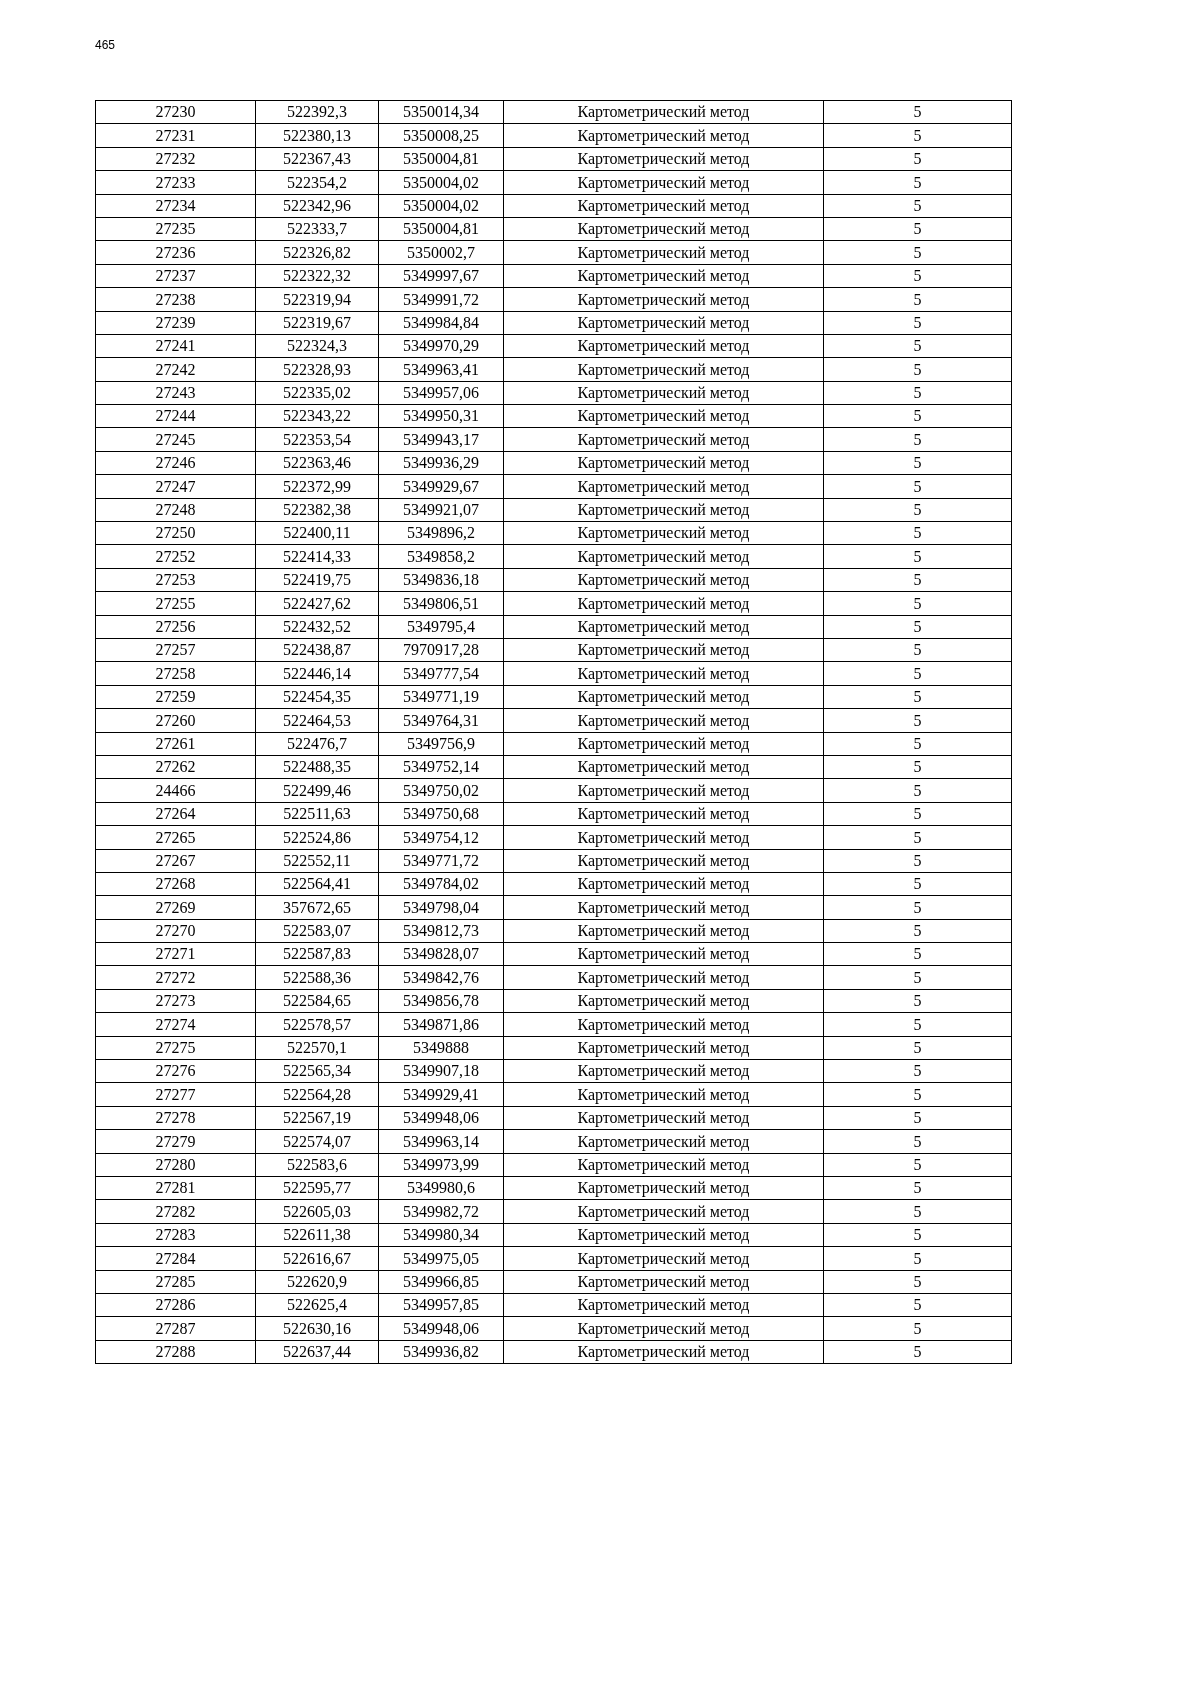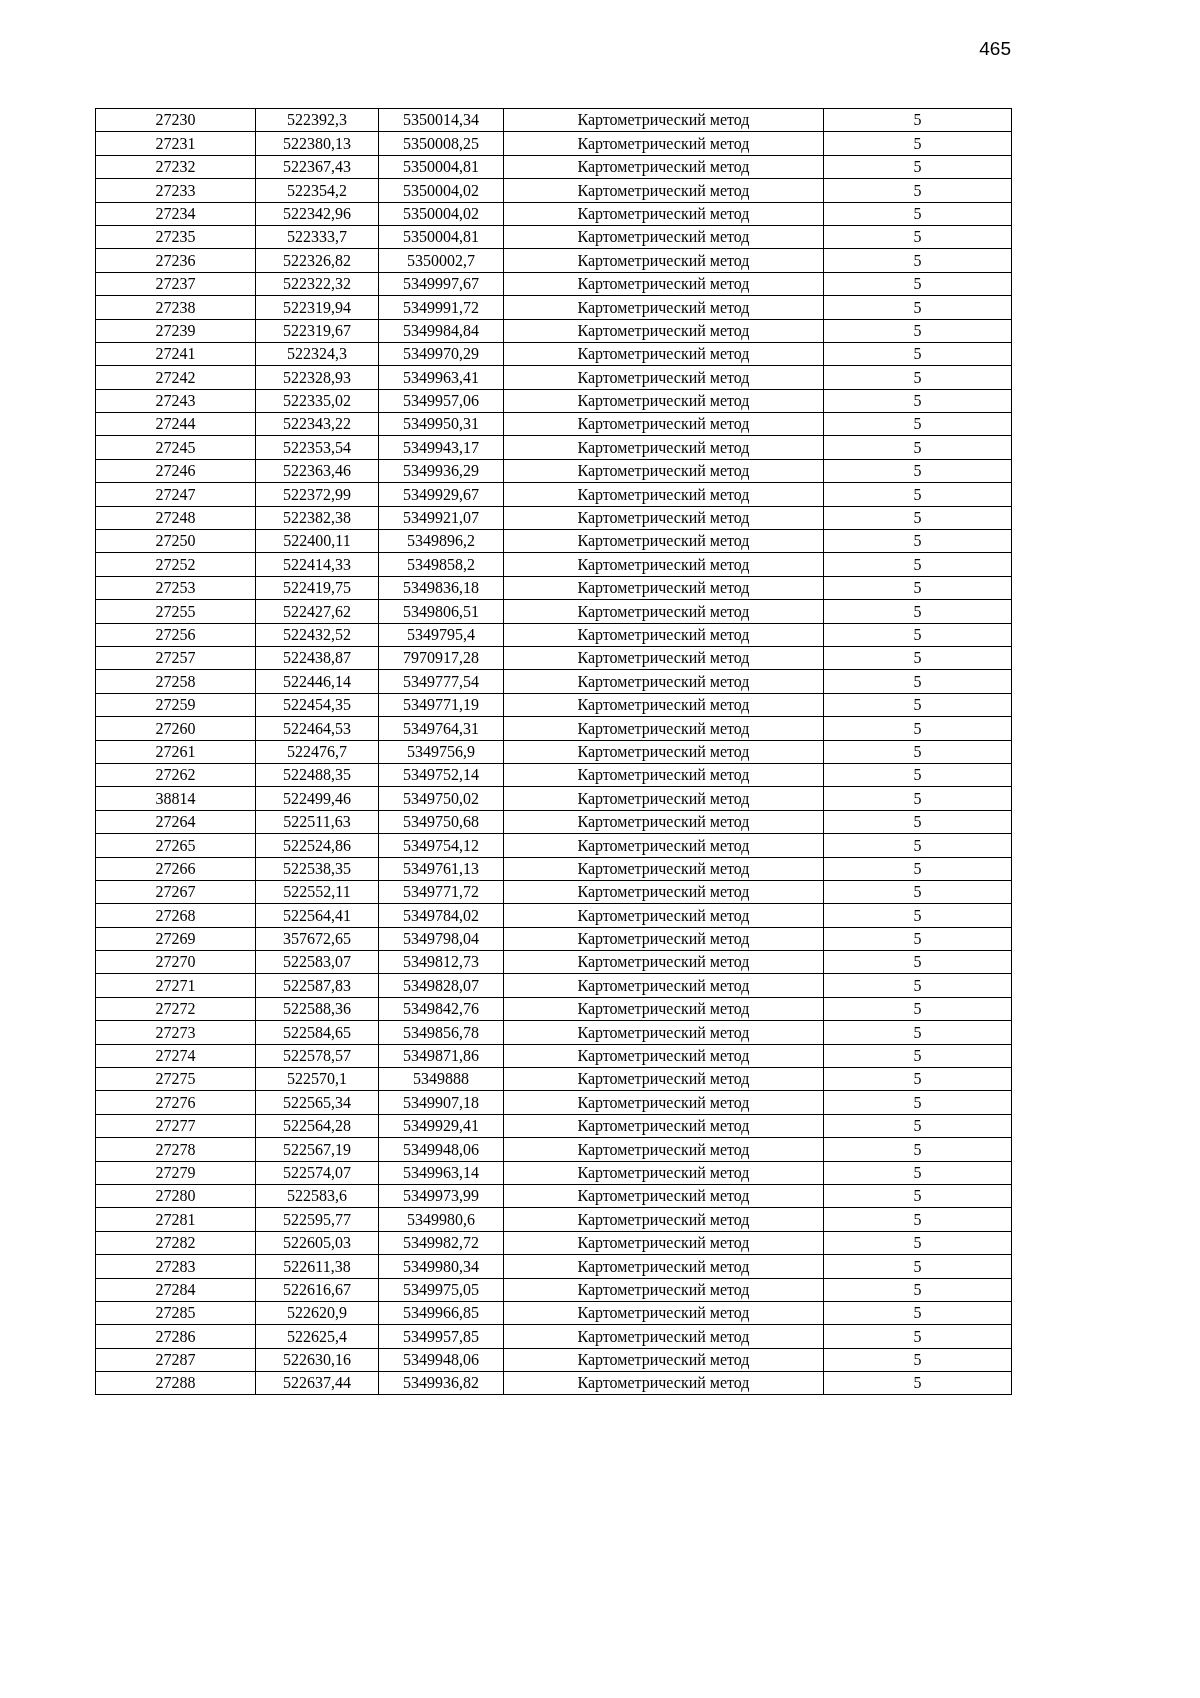--- a/index.html
+++ b/index.html
@@ -10,27 +10,27 @@
     background: #ffffff;
     color: #000000;
     font-family: "Liberation Serif", serif;
     position: relative;
   }
   .page-number {
     position: absolute;
     top: 38px;
     left: 95px;
     width: 916px;
-    text-align: right;
-    font-size: 19px;
+    text-align: left;
+    font-size: 12px;
     font-family: "Liberation Sans", sans-serif;
   }
   table.doc-table {
     position: absolute;
-    top: 108px;
+    top: 100px;
     left: 95px;
     width: 916px;
     border-collapse: collapse;
     table-layout: fixed;
   }
   table.doc-table td {
     border: 1px solid #000000;
     text-align: center;
     vertical-align: middle;
     font-size: 16px;
@@ -257,44 +257,37 @@
         <td class="c4">5</td>
       </tr>
       <tr>
         <td class="c0">27262</td>
         <td class="c1">522488,35</td>
         <td class="c2">5349752,14</td>
         <td class="c3">Картометрический метод</td>
         <td class="c4">5</td>
       </tr>
       <tr>
-        <td class="c0">38814</td>
+        <td class="c0">24466</td>
         <td class="c1">522499,46</td>
         <td class="c2">5349750,02</td>
         <td class="c3">Картометрический метод</td>
         <td class="c4">5</td>
       </tr>
       <tr>
         <td class="c0">27264</td>
         <td class="c1">522511,63</td>
         <td class="c2">5349750,68</td>
         <td class="c3">Картометрический метод</td>
         <td class="c4">5</td>
       </tr>
       <tr>
         <td class="c0">27265</td>
         <td class="c1">522524,86</td>
         <td class="c2">5349754,12</td>
-        <td class="c3">Картометрический метод</td>
-        <td class="c4">5</td>
-      </tr>
-      <tr>
-        <td class="c0">27266</td>
-        <td class="c1">522538,35</td>
-        <td class="c2">5349761,13</td>
         <td class="c3">Картометрический метод</td>
         <td class="c4">5</td>
       </tr>
       <tr>
         <td class="c0">27267</td>
         <td class="c1">522552,11</td>
         <td class="c2">5349771,72</td>
         <td class="c3">Картометрический метод</td>
         <td class="c4">5</td>
       </tr>

